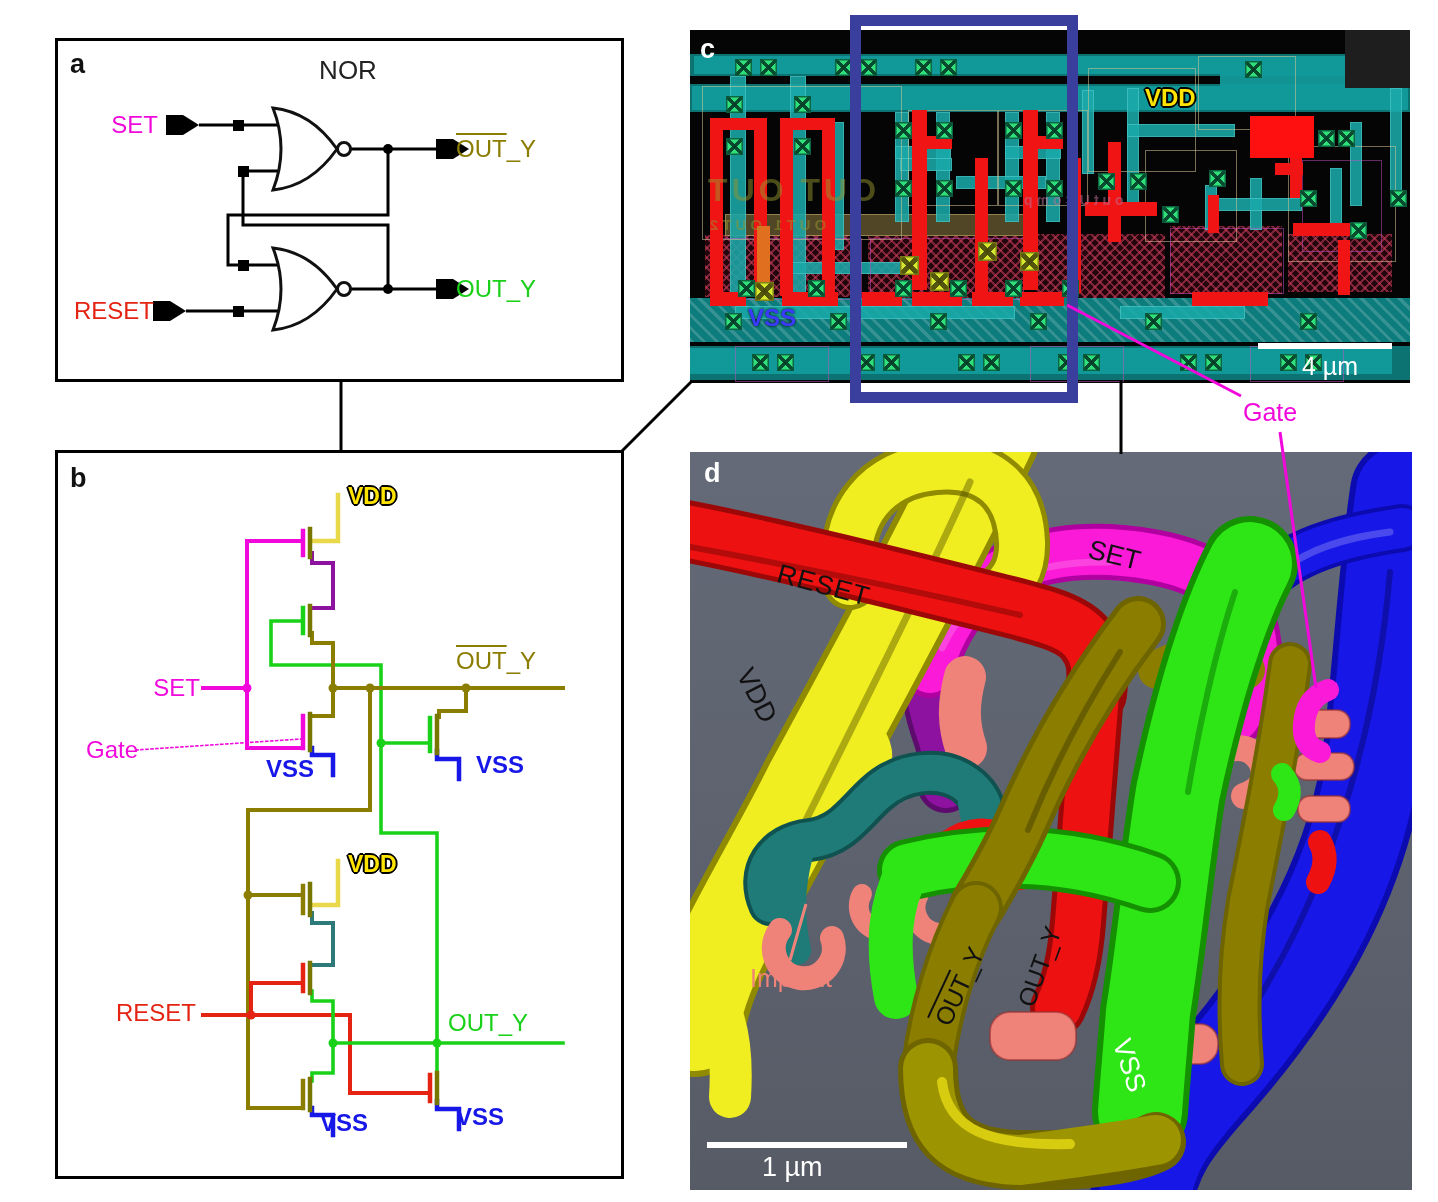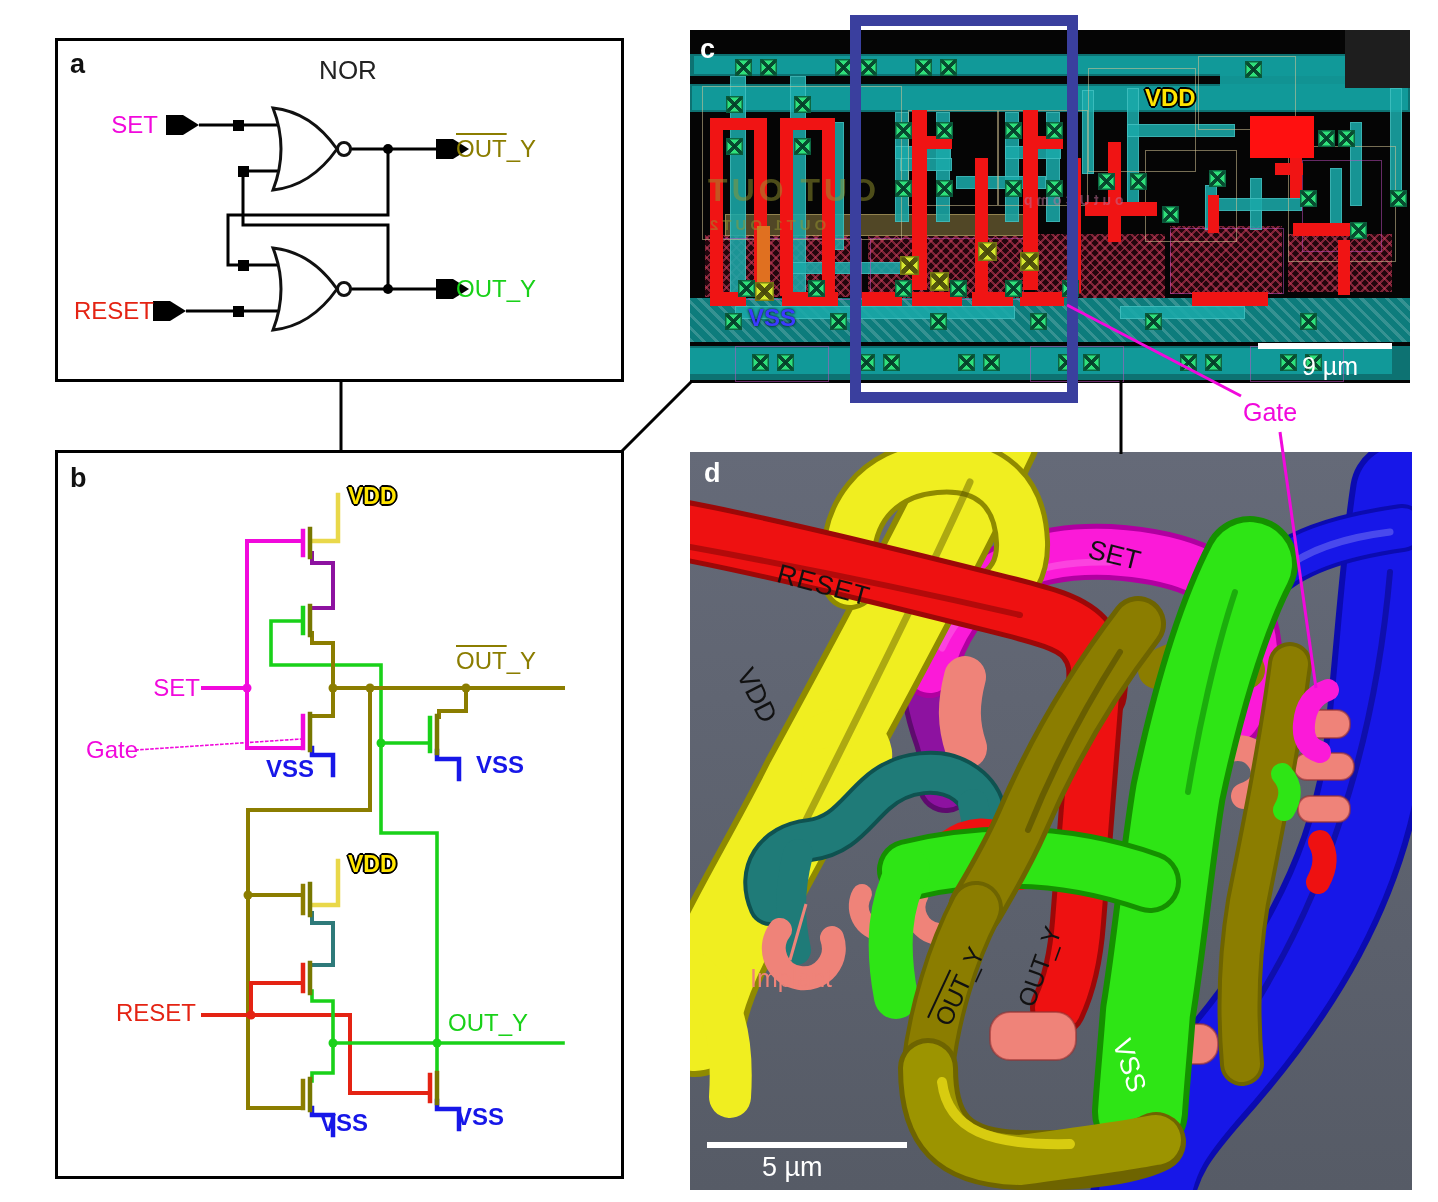--- a/index.html
+++ b/index.html
@@ -186,21 +186,21 @@
 
   <div class="panel" id="panelC" style="left:690px;top:30px;width:720px;height:353px;">
 
     <div class="tag light" style="left:10px;top:4px;">c</div>
     <div class="lab outline-y" style="left:455px;top:54px;font-size:24px;z-index:6;">VDD</div>
     <div class="lab c-vsslab" style="left:58px;top:274px;z-index:6;">VSS</div>
     <div class="lab c-faint mirror" style="left:14px;top:142px;font-size:32px;z-index:4;">OUT  OUT</div>
     <div class="lab c-faint mirror" style="left:16px;top:186px;font-size:15px;z-index:4;">OUT1   OUT2</div>
     <div class="lab c-faint mirror" style="left:330px;top:162px;font-size:14px;color:rgba(190,110,150,.55);z-index:4;">outUComp</div>
     <div class="scalebar" style="left:568px;top:313px;width:134px;height:6px;"></div>
-    <div class="scaletext" style="left:612px;top:322px;">9 µm</div>
+    <div class="scaletext" style="left:612px;top:322px;">4 µm</div>
   <div class="c-el c-band" style="left: 0px; top: 24px; width: 720px; height: 22px; z-index: 1;"></div>
       <div class="c-el c-bandbr" style="left: 4px; top: 26px; width: 700px; height: 18px; z-index: 1;"></div>
       <div class="c-el c-band" style="left: 0px; top: 54px; width: 720px; height: 28px; z-index: 1;"></div>
       <div class="c-el c-bandbr" style="left: 2px; top: 56px; width: 716px; height: 24px; z-index: 1;"></div>
       <div class="c-el c-bandbr" style="left: 530px; top: 44px; width: 190px; height: 12px; z-index: 1;"></div>
       <div class="c-el c-vss" style="left: 0px; top: 268px; width: 720px; height: 44px; z-index: 1;"></div>
       <div class="c-el c-band" style="left: 0px; top: 316px; width: 720px; height: 34px; z-index: 1;"></div>
       <div class="c-el c-bandbr" style="left: 0px; top: 318px; width: 702px; height: 26px; z-index: 1;"></div>
       <div class="c-el c-tan" style="left: 35px; top: 184px; width: 300px; height: 22px; z-index: 2;"></div>
       <div class="c-el c-hatch" style="left: 15px; top: 205px; width: 152px; height: 62px; z-index: 1;"></div>
@@ -423,21 +423,21 @@
     <div class="d-lab" style="left:228px;top:520px;transform:rotate(-65deg);font-size:25px;">
       <span class="ovl">OUT</span><span>_Y</span>
     </div>
     <div class="d-lab" style="left:308px;top:500px;transform:rotate(-70deg);font-size:25px;">OUT_Y</div>
     <div class="d-lab" style="left:412px;top:598px;transform:rotate(72deg);font-size:27px;color:#fff;">VSS</div>
     <div class="d-lab" style="left:60px;top:512px;color:var(--salmon);font-size:25px;">Implant</div>
     <svg width="722" height="738" viewBox="0 0 722 738" style="z-index:6">
       <line x1="100" y1="508" x2="116" y2="452" stroke="var(--salmon)" stroke-width="3"></line>
     </svg>
     <div class="scalebar" style="left:17px;top:690px;width:200px;height:6px;"></div>
-    <div class="scaletext" style="left:72px;top:700px;font-size:27px;">5 µm</div>
+    <div class="scaletext" style="left:72px;top:700px;font-size:27px;">1 µm</div>
   </div>
 
   <div class="lab" style="left:1243px;top:398px;color:var(--magenta);font-size:25px;z-index:51;">Gate</div>
 
   <svg id="overlay" width="1438" height="1202" viewBox="0 0 1438 1202">
     <g stroke="#000" stroke-width="3" fill="none">
       <line x1="341" y1="380" x2="341" y2="452"></line>
       <line x1="621" y1="452" x2="692" y2="381"></line>
       <line x1="1121" y1="381" x2="1121" y2="454"></line>
     </g>

